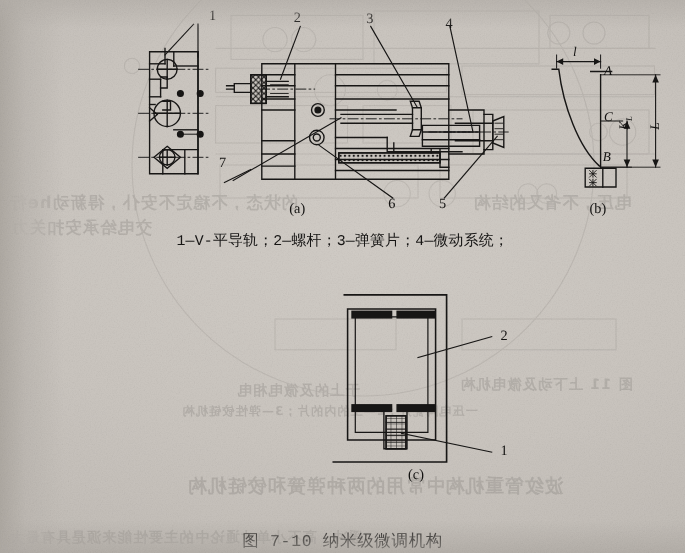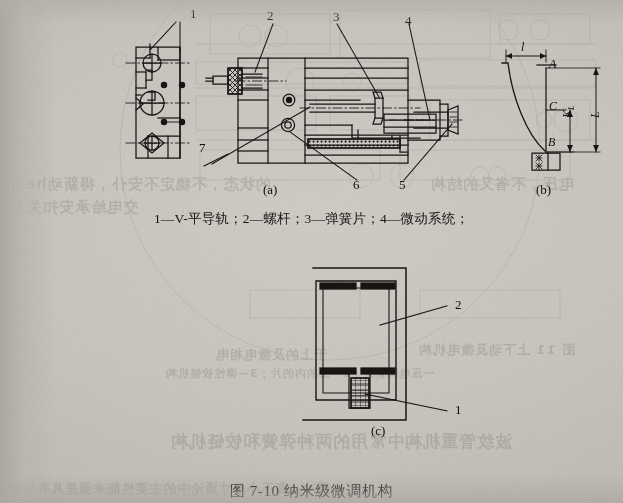--- a/index.html
+++ b/index.html
@@ -65,21 +65,21 @@
     white-space: nowrap;
     line-height: 1;
   }
   .num { font-size: 13px; }
   .sub { font-size: 13px; }
   .dim-italic { font-style: italic; font-size: 12px; }
   .caption {
     position: absolute;
     width: 100%;
     text-align: center;
-    font-family: Liberation Serif, serif;
+    font-family: Liberation Mono, monospace;
     color: #161514;
     white-space: nowrap;
   }
   .cap-line { font-size: 13.5px; letter-spacing: .2px; }
   .fig-title { font-size: 15px; letter-spacing: .6px; text-align: center; }
 </style>
 </head>
 <body>
 
 <div id="page">

